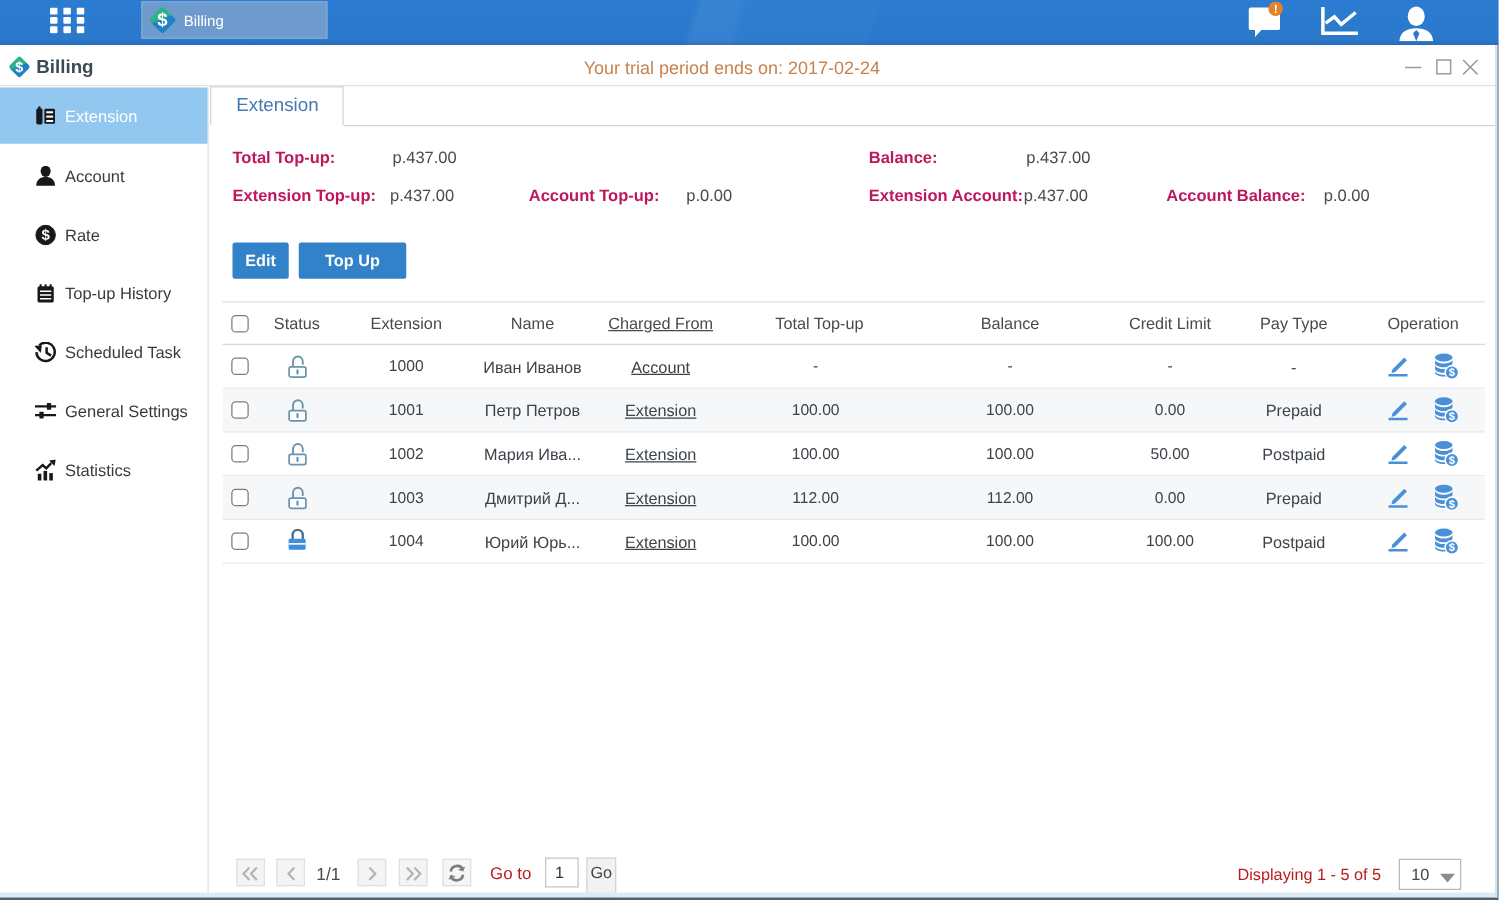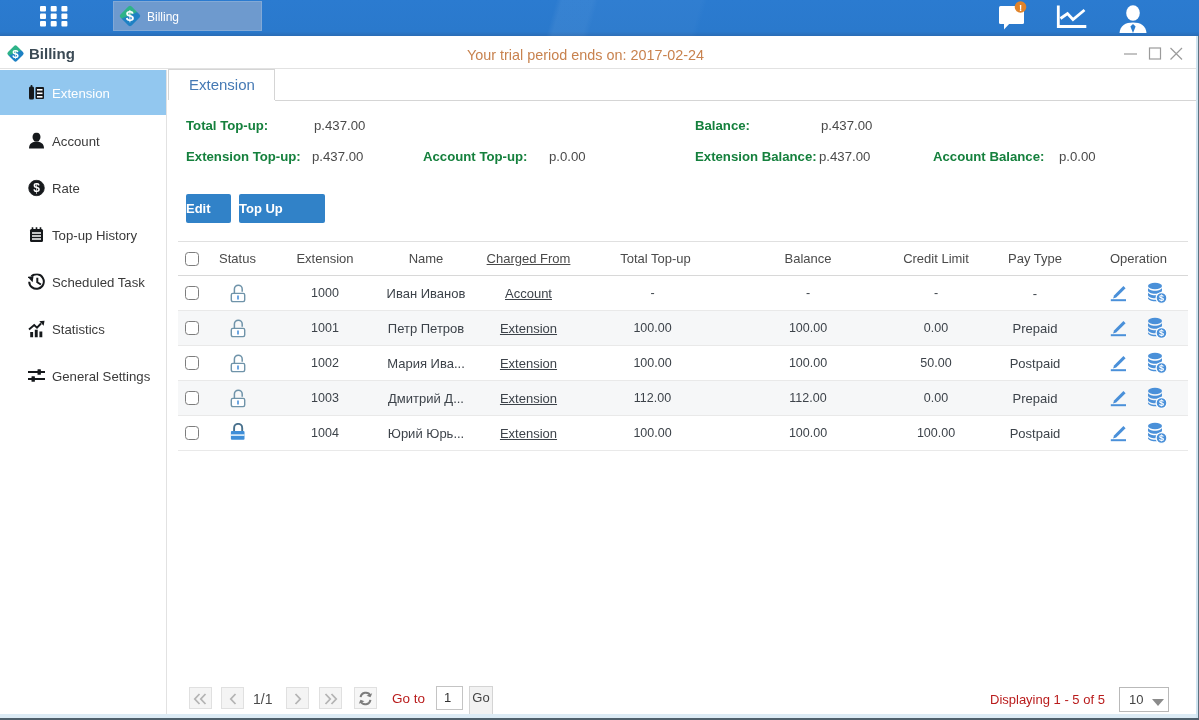--- a/index.html
+++ b/index.html
@@ -32,25 +32,25 @@
   .mitem .ic { position:absolute; left:28px; top:50%; transform:translateY(-50%); width:17px; height:17px; }
   .mitem.sel { background:#92c7ef; height:45px; margin-bottom:2px; }
   .mitem.sel .lbl { color:#fff; }
 
   
   #tab { position:absolute; left:168px; top:69px; width:107px; height:31px;
     background:#fff; border:1px solid #d5d5d5; border-bottom:none; }
   #tab span { position:absolute; left:20px; top:6px; font-size:15px; color:#4579b4; }
   #tabline { position:absolute; left:275px; top:100px; width:922px; height:1px; background:#d5d5d5; }
 
-  .stat-lbl { position:absolute; font-size:13.2px; font-weight:bold; color:#15803d; }
+  .stat-lbl { position:absolute; font-size:13.2px; font-weight:bold; color:#be185d; }
   .stat-val { position:absolute; font-size:13.2px; color:#4a4a4a; }
 
   .btn { position:absolute; top:194px; height:29px; background:#3182c8; color:#fff;
-    font-size:13px; font-weight:bold; text-align:left; line-height:29px; border-radius:2px; }
+    font-size:13px; font-weight:bold; text-align:center; line-height:29px; border-radius:2px; }
 
   
   #tbl { position:absolute; left:178px; top:241px; width:1010px; }
   .trow { display:flex; height:35px; align-items:flex-start; border-bottom:1px solid #e9e9e9; }
   #thead { height:35px; border-top:1px solid #e0e0e0; border-bottom:1px solid #d8d8d8; }
   #thead > div { color:#4a4a4a !important; }
   .trow > div { text-align:center; font-size:13px; color:#3d434a;
     display:flex; align-items:center; justify-content:center; height:100%; }
   .c1 { width:28px; } .c2 { width:63px; } .c3 { width:112px; } .c4 { width:90px; }
   .c5 { width:115px;text-decoration:underline; } .c6 { width:139px; } .c7 { width:166px; } .c8 { width:90px; }
@@ -206,60 +206,60 @@
   <div class="mitem">
     <svg class="ic" viewBox="0 0 17 17">
       <path d="M3.4 2.8 a7.3 7.3 0 1 1 -2.2 5.4" fill="none" stroke="#16191c" stroke-width="2"></path>
       <path d="M-0.5 3.2 l6 -0.4 l-0.9 6 z" fill="#16191c"></path>
       <path d="M9.3 4.2 v4.6 l3.6 2.2" fill="none" stroke="#16191c" stroke-width="2"></path>
     </svg>
     <div class="lbl">Scheduled Task</div>
   </div>
   <div class="mitem">
     <svg class="ic" viewBox="0 0 17 17">
-      <g fill="#16191c">
-        <rect x="2.2" y="11.5" width="2.9" height="5.5"></rect>
-        <rect x="6.8" y="9.2" width="2.9" height="7.8"></rect>
-        <rect x="11.4" y="11" width="2.9" height="6"></rect>
-      </g>
-      <path d="M1 9 L6.2 4.6 L9 7.2 L13 3" fill="none" stroke="#16191c" stroke-width="1.9"></path>
-      <path d="M11.3 0.8 L16.6 0 L15.6 5.3 z" fill="#16191c"></path>
-    </svg>
-    <div class="lbl">Statistics</div>
-  </div>
-  <div class="mitem">
-    <svg class="ic" viewBox="0 0 17 17">
         <g stroke="#16191c" stroke-width="1.8">
       <line x1="0" y1="4.5" x2="17" y2="4.5"></line>
           <line x1="0" y1="11.5" x2="17" y2="11.5"></line>
     </g>
         <g fill="#16191c">
       <rect x="9.5" y="1.8" width="3.4" height="5.4" rx="0.5"></rect>
       <rect x="3.5" y="8.8" width="3.4" height="5.4" rx="0.5"></rect>
     </g>
       </svg>
     <div class="lbl">General Settings</div>
   </div>
+  <div class="mitem">
+    <svg class="ic" viewBox="0 0 17 17">
+      <g fill="#16191c">
+        <rect x="2.2" y="11.5" width="2.9" height="5.5"></rect>
+        <rect x="6.8" y="9.2" width="2.9" height="7.8"></rect>
+        <rect x="11.4" y="11" width="2.9" height="6"></rect>
+      </g>
+      <path d="M1 9 L6.2 4.6 L9 7.2 L13 3" fill="none" stroke="#16191c" stroke-width="1.9"></path>
+      <path d="M11.3 0.8 L16.6 0 L15.6 5.3 z" fill="#16191c"></path>
+    </svg>
+    <div class="lbl">Statistics</div>
+  </div>
 </div>
 
 <div id="tab">
     <span>Extension</span>
   </div>
 <div id="tabline"></div>
 
 <div class="stat-lbl" style="left:186px;top:118px">Total Top-up:</div>
 <div class="stat-val" style="left:314px;top:118px">p.437.00</div>
 <div class="stat-lbl" style="left:695px;top:118px">Balance:</div>
 <div class="stat-val" style="left:821px;top:118px">p.437.00</div>
 
 <div class="stat-lbl" style="left:186px;top:149px">Extension Top-up:</div>
 <div class="stat-val" style="left:312px;top:149px">p.437.00</div>
 <div class="stat-lbl" style="left:423px;top:149px">Account Top-up:</div>
 <div class="stat-val" style="left:549px;top:149px">p.0.00</div>
-<div class="stat-lbl" style="left:695px;top:149px">Extension Balance:</div>
+<div class="stat-lbl" style="left:695px;top:149px">Extension Account:</div>
 <div class="stat-val" style="left:819px;top:149px">p.437.00</div>
 <div class="stat-lbl" style="left:933px;top:149px">Account Balance:</div>
 <div class="stat-val" style="left:1059px;top:149px">p.0.00</div>
 
 <div class="btn" style="left:186px;width:45px">Edit</div>
 <div class="btn" style="left:239px;width:86px">Top Up</div>
 
 <div id="tbl">
   <div class="trow" id="thead">
     <div class="c1">

